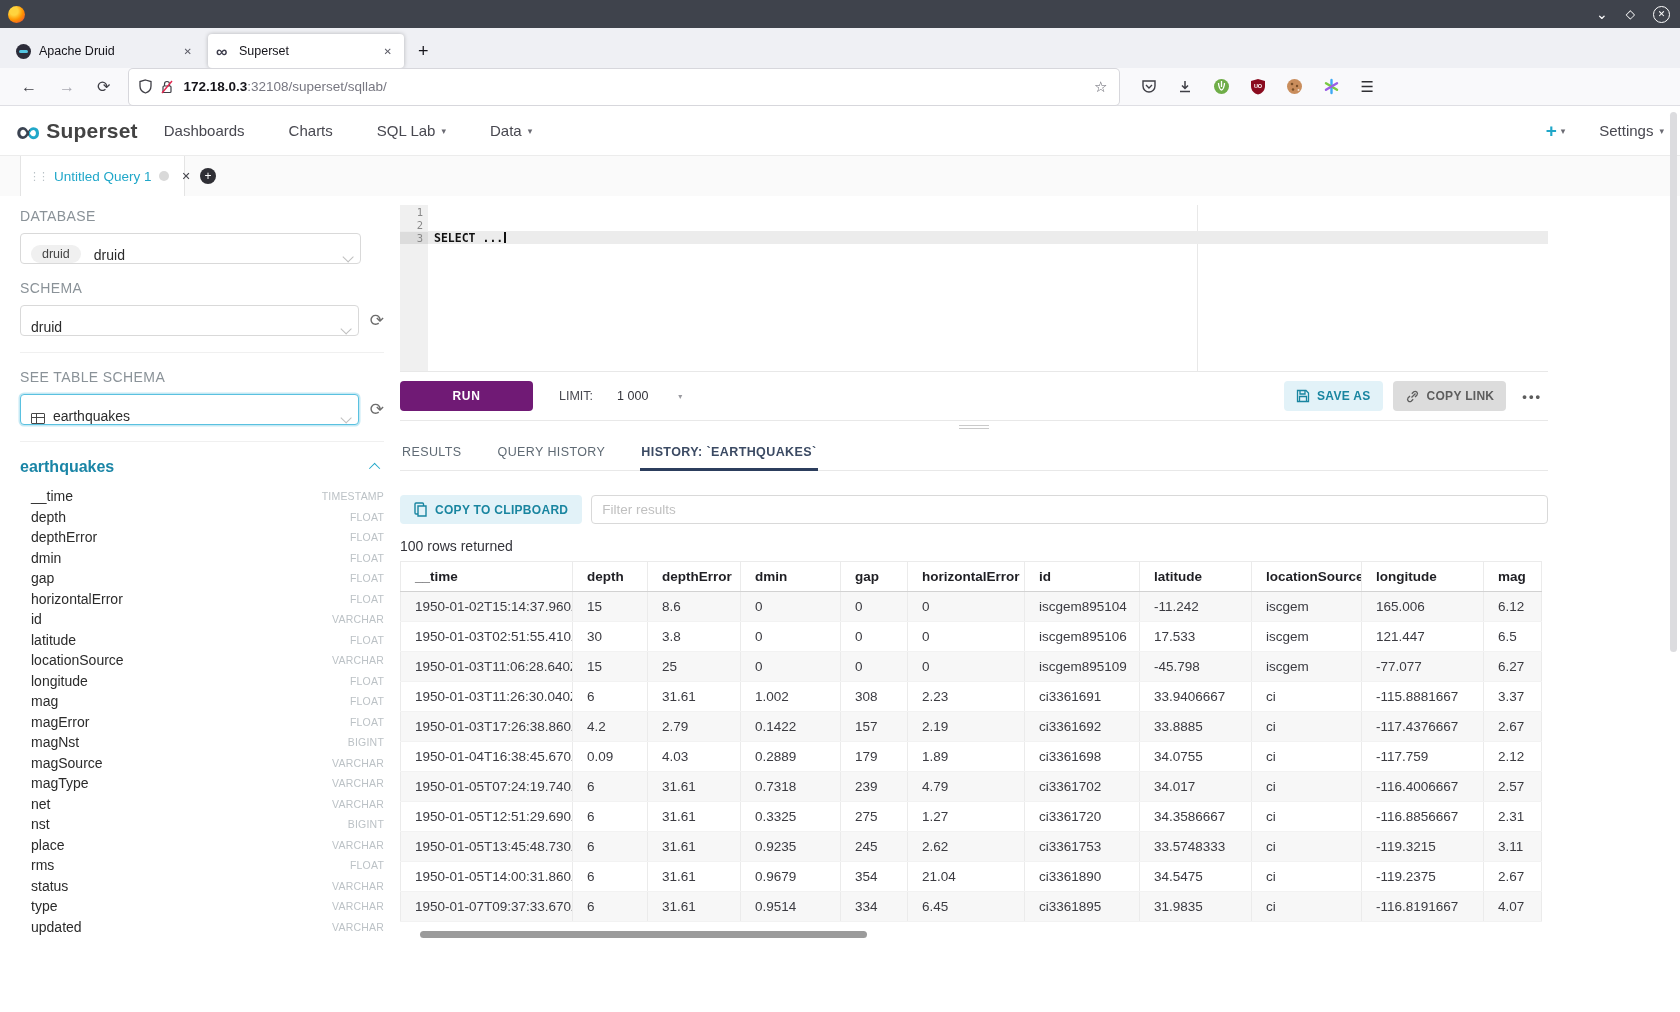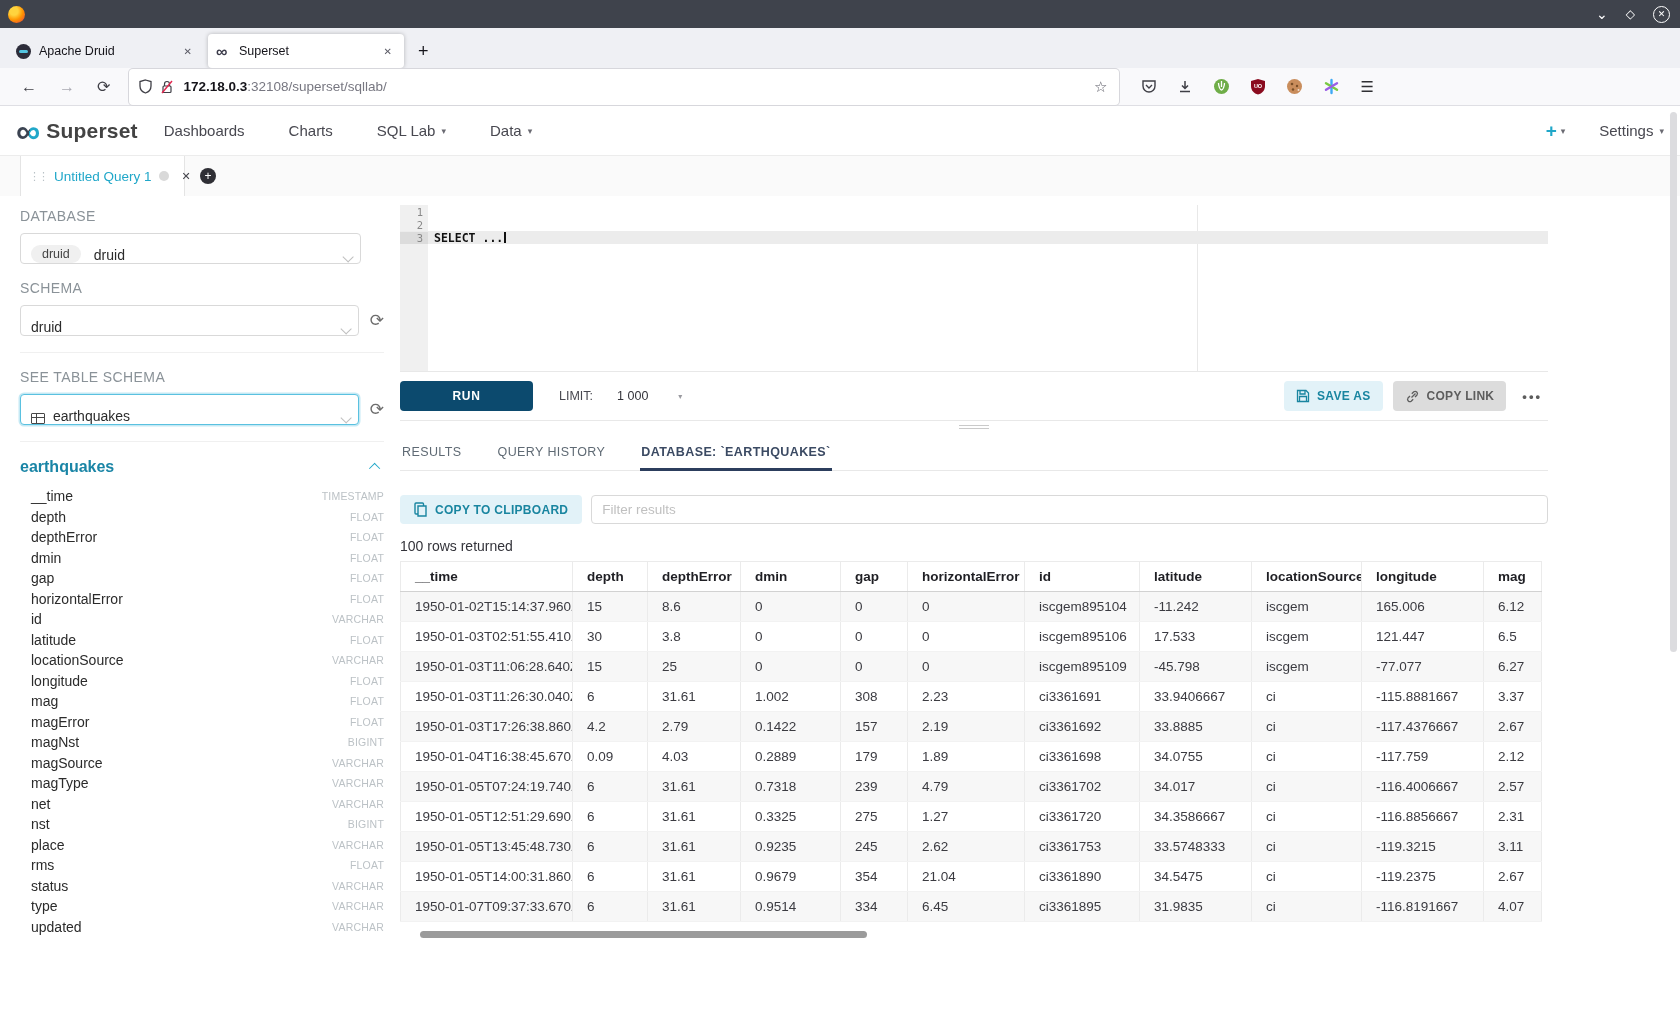--- a/index.html
+++ b/index.html
@@ -102,21 +102,21 @@
   .aline { position:relative; display:flex; height:13px; align-items:center; }
   .aline .gnum { width:28px; flex:none; text-align:right; padding-right:5px; font-size:10.5px; color:#888; }
   .aline .code { padding-left:6px; font-size:11.5px; white-space:pre; }
   .aline.hl { background:#ececec; }
   .aline.hl .gnum { background:#dcdcdc; }
   .code.comment { color:#9a9a91; font-style:italic; }
   .code.kw { color:#111; font-weight:bold; }
   .cursor { display:inline-block; width:1.5px; height:11px; background:#111; vertical-align:middle; margin-left:1px; }
 
   .etoolbar { height:50px; border-top:1px solid #e8e8e8; border-bottom:1px solid #e8e8e8; display:flex; align-items:center; }
-  .run-btn { width:133px; height:30px; background:#0c4a6e; border-radius:4px; color:#fff; font-size:12px; font-weight:bold;
+  .run-btn { width:133px; height:30px; background:#701a75; border-radius:4px; color:#fff; font-size:12px; font-weight:bold;
     letter-spacing:.6px; display:flex; align-items:center; justify-content:center; }
   .limit { margin-left:26px; font-size:12.5px; color:#484850; display:flex; align-items:center; gap:24px; }
   .limit .lv { color:#33333a; }
   .limit .caret { font-size:8px; color:#9a9aa0; margin-left:6px; }
   .etb-right { margin-left:auto; display:flex; align-items:center; gap:10px; }
   .btn-lite { height:30px; border-radius:4px; display:flex; align-items:center; padding:0 12px; gap:7px;
     font-size:12px; font-weight:bold; letter-spacing:.3px; }
   .saveas { background:#e2f2f8; color:#1985a0; }
   .copylink { background:#dcdcdc; color:#5d5d5d; }
   .more-dots { color:#5d5d5d; font-size:13px; letter-spacing:2px; font-weight:bold; padding:0 6px; }
@@ -477,21 +477,21 @@
 
     <div class="draghandle">
         <i></i>
         <i></i>
       </div>
 
     <div class="south">
       <div class="stabs">
         <span class="stab">RESULTS</span>
         <span class="stab">QUERY HISTORY</span>
-        <span class="stab active">DATABASE: `EARTHQUAKES`</span>
+        <span class="stab active">HISTORY: `EARTHQUAKES`</span>
       </div>
       <div class="actions">
         <span class="copyclip">
           <svg width="13" height="15" viewBox="0 0 13 15">
               <rect x="1" y="1" width="8.5" height="11" rx="1" fill="none" stroke="#1985a0" stroke-width="1.4"></rect>
               <path d="M4 4 h8 v10 h-8 Z" fill="#e2f2f8" stroke="#1985a0" stroke-width="1.4"></path>
             </svg>
           <span>COPY TO CLIPBOARD</span>
         </span>
         <input class="filter-input" placeholder="Filter results" style="">

